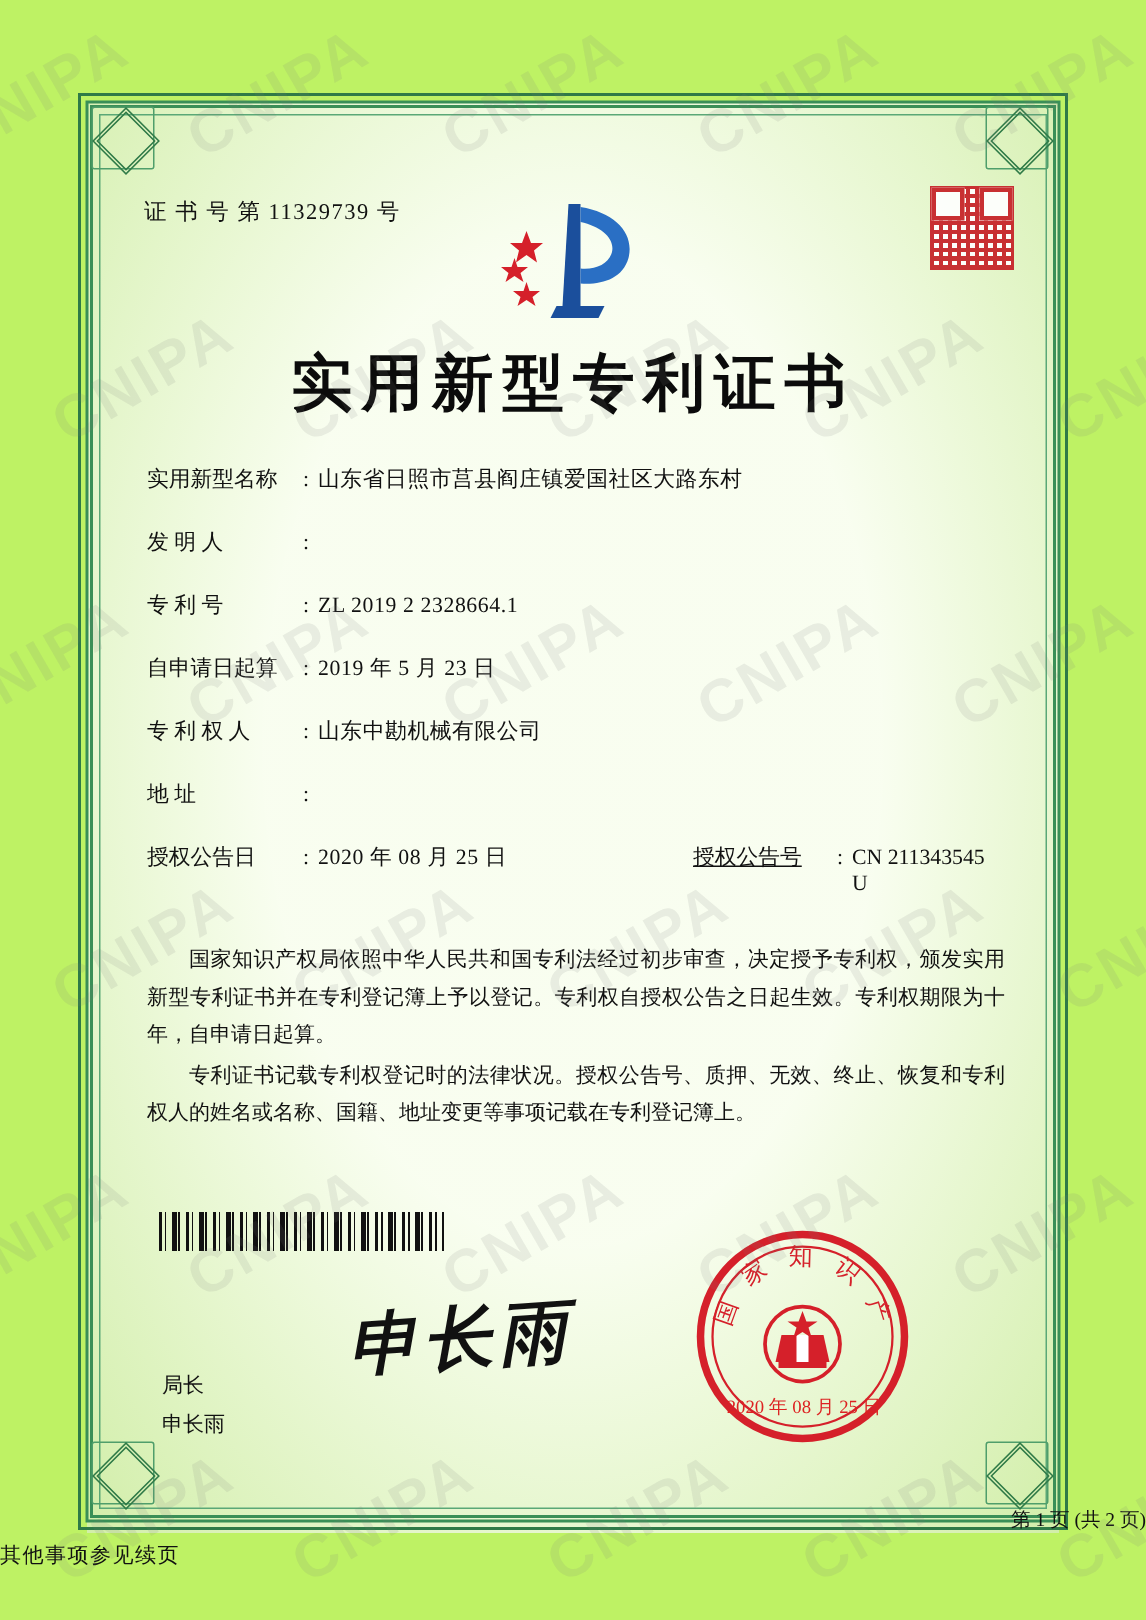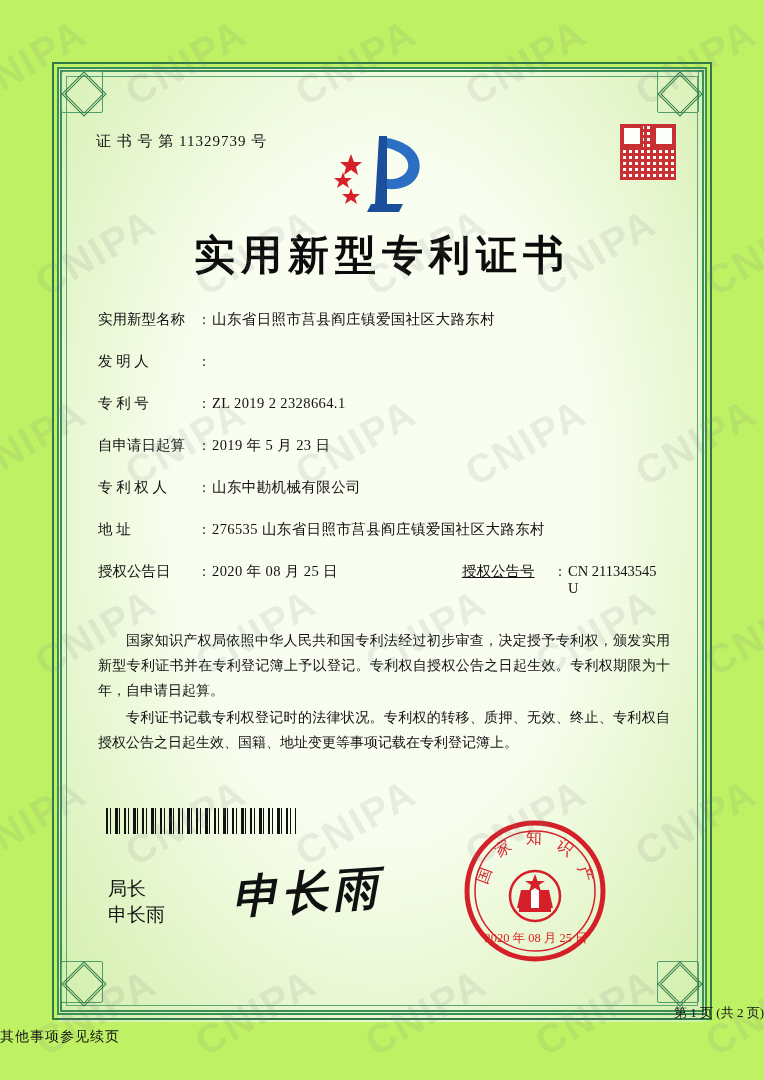--- a/index.html
+++ b/index.html
@@ -209,22 +209,22 @@
       repeating-linear-gradient(90deg,
         #111 0 2px, transparent 2px 4px,
         #111 4px 5px, transparent 5px 9px,
         #111 9px 12px, transparent 12px 13px,
         #111 13px 14px, transparent 14px 18px);
   }
 
   
   .sign-label {
     position: absolute;
-    left: 108px; top: 876px;
-    font-size: 19px;
+    left: 108px; top: 912px;
+    font-size: 14px;
     line-height: 26px;
     color: #111;
   }
   .sign-script {
     position: absolute;
     left: 232px; top: 862px;
     font-family: "Liberation Serif", "DejaVu Serif", serif;
     font-size: 46px;
     font-style: italic;
     font-weight: bold;
@@ -323,35 +323,34 @@
       <span class="f-value">2019 年 5 月 23 日</span>
     </div>
     <div class="field-row">
       <span class="f-label">专  利  权  人</span>
       <span class="f-colon">:</span>
       <span class="f-value">山东中勘机械有限公司</span>
     </div>
     <div class="field-row">
       <span class="f-label">地        址</span>
       <span class="f-colon">:</span>
-      <span class="f-value">276535  山东省日照市莒县阎庄镇爱国社区大路东村</span>
     </div>
     <div class="field-row split">
       <span class="f-label">授权公告日</span>
       <span class="f-colon">:</span>
       <span class="f-value">2020 年 08 月 25 日</span>
       <span class="f-label2">授权公告号</span>
       <span class="f-colon">:</span>
       <span class="f-value2">CN 211343545 U</span>
     </div>
   </div>
 
   <div class="paras">
     <p>国家知识产权局依照中华人民共和国专利法经过初步审查，决定授予专利权，颁发实用新型专利证书并在专利登记簿上予以登记。专利权自授权公告之日起生效。专利权期限为十年，自申请日起算。</p>
-    <p>专利证书记载专利权登记时的法律状况。专利权的转移、质押、无效、终止、专利权自授权公告之日起生效、国籍、地址变更等事项记载在专利登记簿上。</p>
+    <p>专利证书记载专利权登记时的法律状况。授权公告号、质押、无效、终止、恢复和专利权人的姓名或名称、国籍、地址变更等事项记载在专利登记簿上。</p>
   </div>
 
   <div class="barcode"></div>
 
   <div class="sign-label">
     <div>局长</div>
     <div>申长雨</div>
   </div>
   <div class="sign-script">申长雨</div>
 

